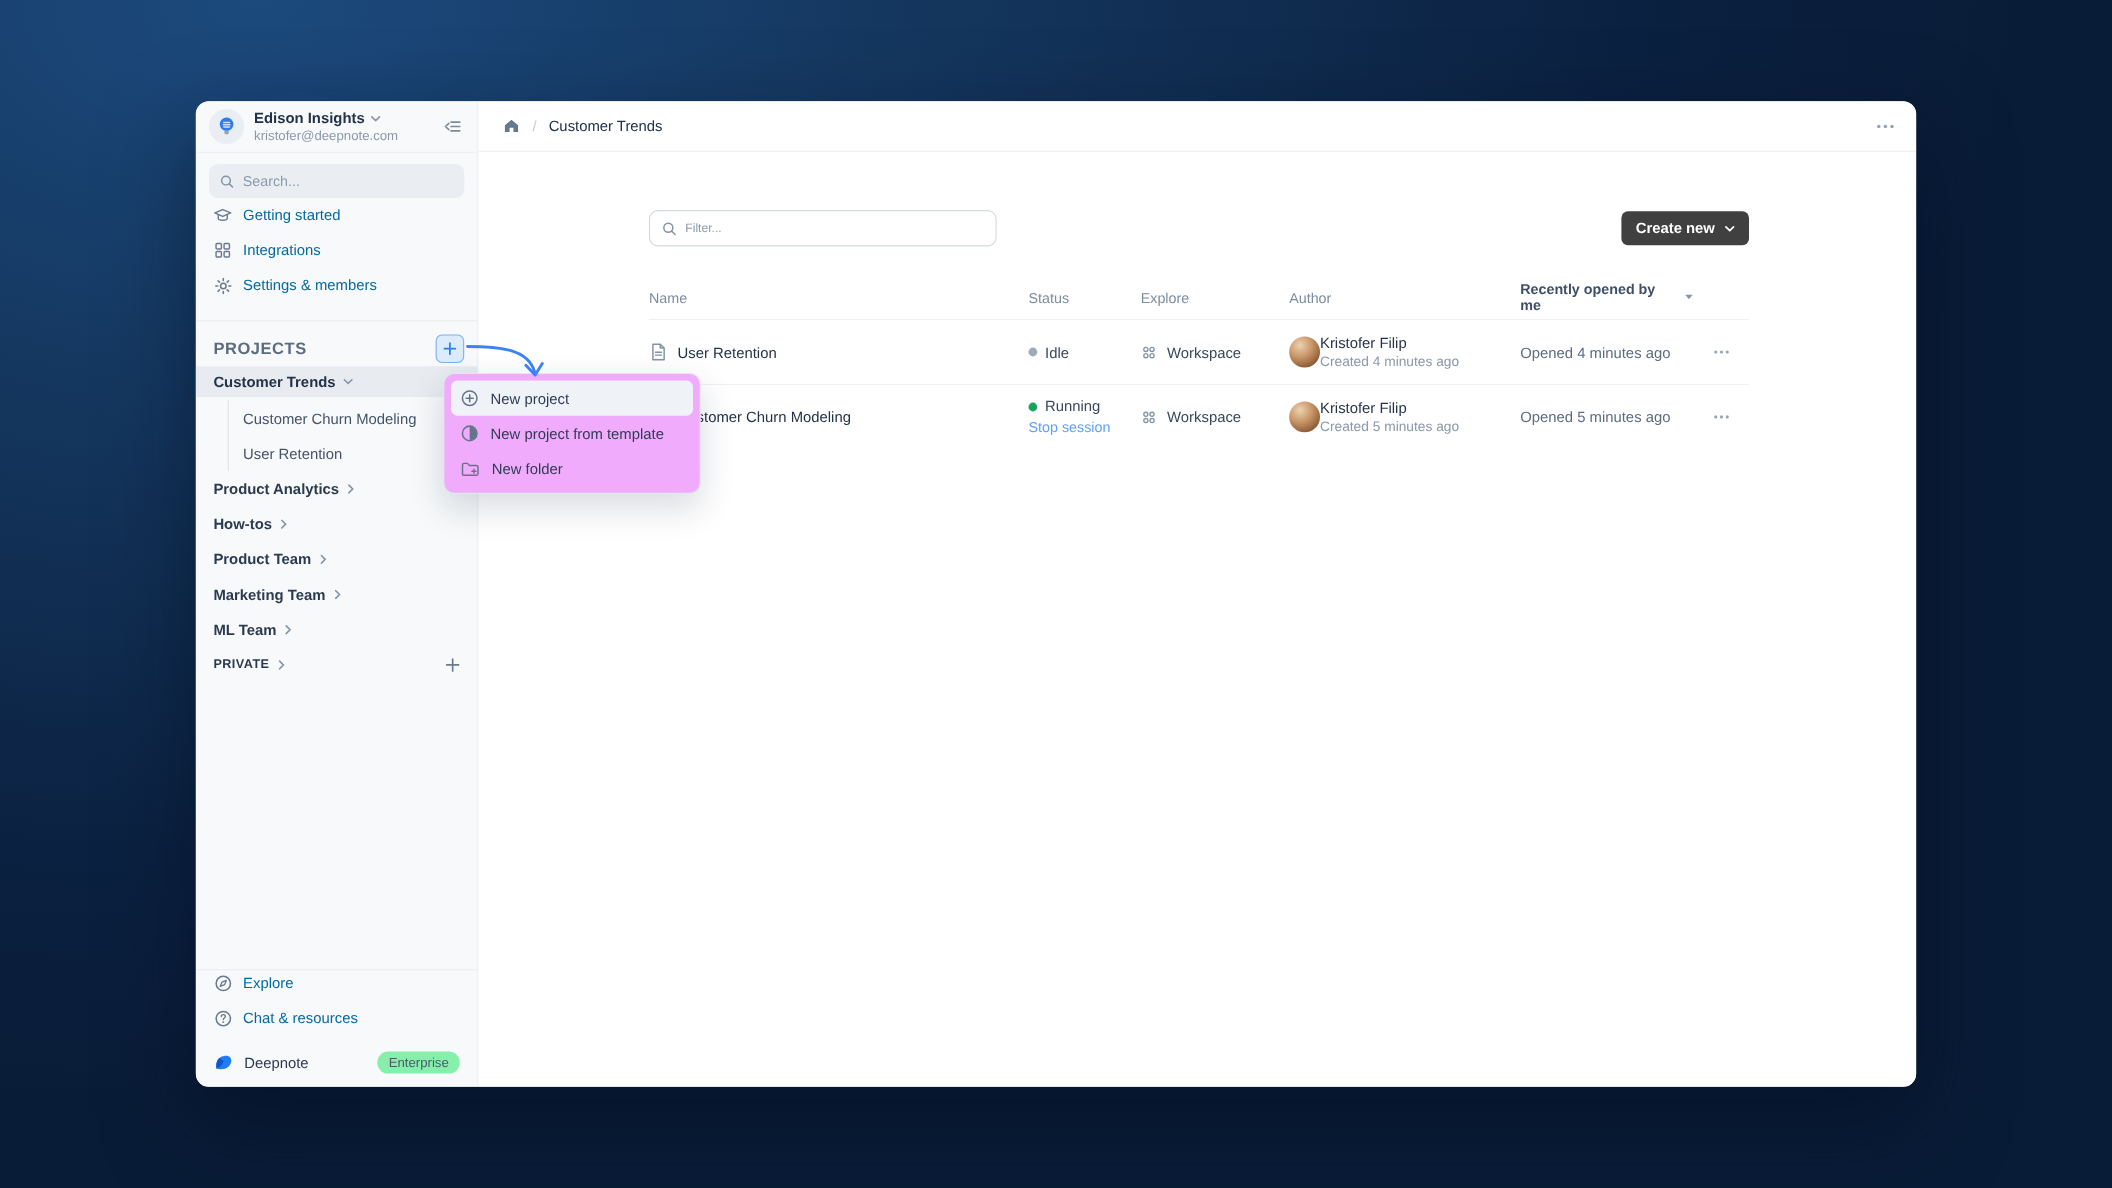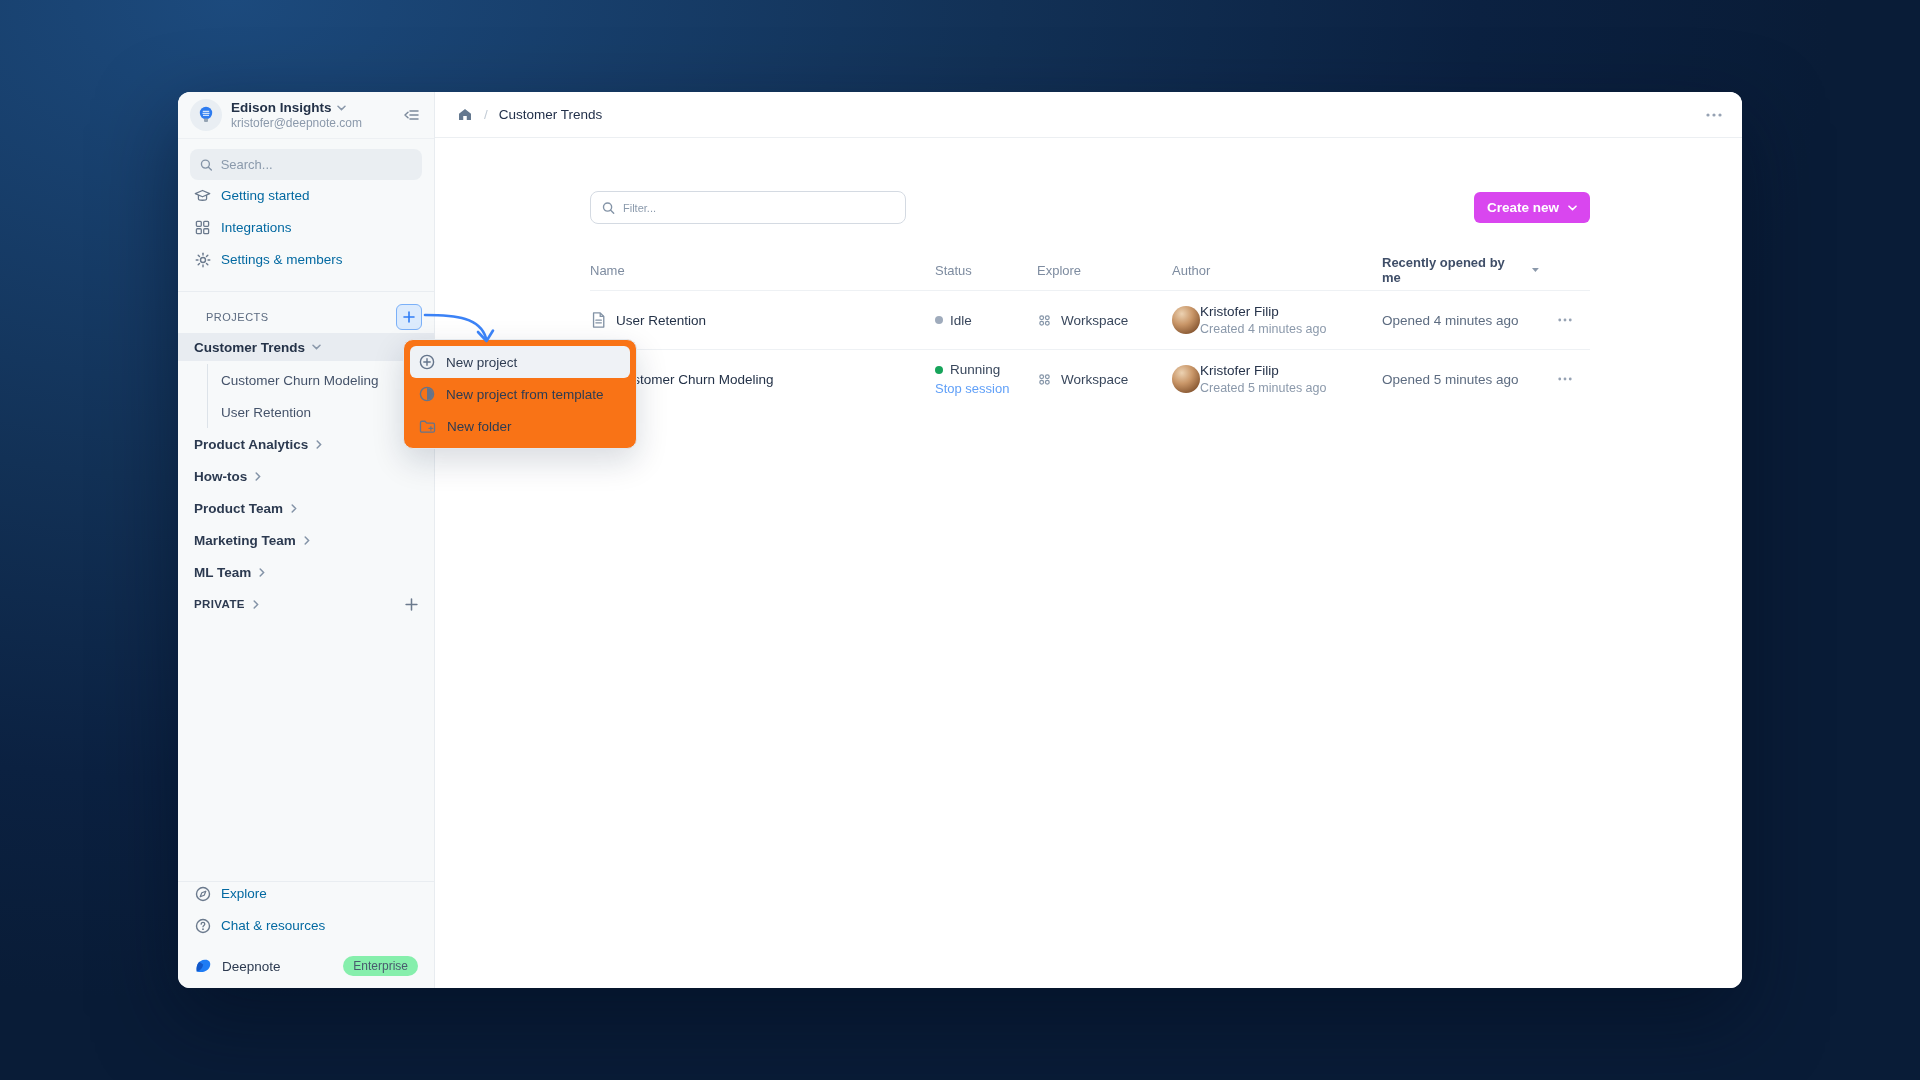--- a/index.html
+++ b/index.html
@@ -29,21 +29,21 @@
 
   .search-box{ margin:10px 12px 8px; height:31px; background:#eaeef2; border-radius:8px; display:flex; align-items:center; gap:8px; padding:0 10px; color:#8494a7; }
   .search-box input{ border:none; outline:none; background:transparent; font-size:13px; color:#39475c; width:100%; font-family:inherit; }
   .search-box input::placeholder{ color:#8b9aac; }
 
   .nav-item{ height:32px; display:flex; align-items:flex-start; gap:10px; padding:0 16px; font-size:13.5px; color:#0369a1; cursor:pointer; }
   .nav-item .ico{ color:#6b7a8d; width:17px; display:flex; justify-content:center; }
   .divider{ height:1px; background:#e9edf1; margin:7px 0; }
 
   .projects-row{ height:32px; display:flex; align-items:center; justify-content:space-between; padding:0 12px 0 16px; margin-top:2px; }
-  .projects-label{ font-size:11px; font-weight:400; letter-spacing:.5px; color:#5c6b80;margin-left:12px; }
+  .projects-label{ font-size:15px; font-weight:700; letter-spacing:.5px; color:#5c6b80; }
   .plus-btn{ width:26px; height:26px; border:1.5px solid #7ab0f8; background:#dcebfd; border-radius:6px; color:#2f7df6; display:flex; align-items:center; justify-content:center; cursor:pointer; }
 
   .tree-active{ height:28px; display:flex; align-items:center; gap:7px; padding:0 16px; background:#e8ecf1; font-size:13.5px; font-weight:700; color:#243248; cursor:pointer; }
   .tree-children{ margin:3px 0 0 29px; border-left:1px solid #dde3e9; padding-left:13px; }
   .tree-child{ height:32px; display:flex; align-items:center; font-size:13.5px; color:#45536a; cursor:pointer; }
 
   .section-row{ height:32px; display:flex; align-items:center; gap:8px; padding:0 16px; font-size:13.5px; font-weight:700; color:#2c3a50; cursor:pointer; }
   .section-row .chev{ color:#8494a7; }
   .private-row{ justify-content:space-between; }
   .private-left{ display:flex; align-items:center; gap:8px; }
@@ -61,21 +61,21 @@
   .breadcrumb{ display:flex; align-items:center; gap:11px; font-size:13.5px; }
   .crumb-sep{ color:#c3ccd6; }
   .crumb-current{ color:#22304a; font-weight:500; }
   .topbar-dots, .row-dots{ color:#96a2b3; cursor:pointer; }
 
   .content{ padding:53px 152px 0 155px; }
   .toolbar{ display:flex; align-items:center; justify-content:space-between; }
   .filter-box{ width:316px; height:33px; border:1px solid #d4dae2; border-radius:8px; display:flex; align-items:center; gap:8px; padding:0 11px; color:#8494a7; background:#fff; }
   .filter-box input{ border:none; outline:none; background:transparent; font-size:11px; color:#39475c; width:100%; font-family:inherit; }
   .filter-box input::placeholder{ color:#8b9aac; }
-  .create-btn{ height:31px; background:#d946ef; border:none; border-radius:6px; color:#fff; font-size:13.5px; font-weight:600; display:flex; align-items:center; gap:9px; padding:0 13px; cursor:pointer; font-family:inherit; }
+  .create-btn{ height:31px; background:#404040; border:none; border-radius:6px; color:#fff; font-size:13.5px; font-weight:600; display:flex; align-items:center; gap:9px; padding:0 13px; cursor:pointer; font-family:inherit; }
 
   .table{ margin-top:26px; }
   .thead, .trow{ display:grid; grid-template-columns:345px 102px 135px 210px 158px 50px; align-items:center; }
   .thead{ height:40px; font-size:13px; color:#7e8ca0; }
   .th-recently{ font-weight:700; color:#3f4e68; display:flex; align-items:center; gap:7px; cursor:pointer; }
   .trow{ height:59px; border-top:1px solid #eef1f4; font-size:13.5px; color:#39475c; cursor:pointer; }
 
   .cell-name{ display:flex; align-items:center; gap:10px; font-weight:500; color:#243248; }
   .cell-name .ico{ color:#8292a5; }
   .status-line{ display:flex; align-items:center; gap:7px; }
@@ -89,21 +89,21 @@
   .cell-author{ display:flex; align-items:center; gap:0; }
   .avatar-photo{ width:28px; height:28px; min-width:28px; border-radius:50%; background:radial-gradient(circle at 35% 28%, #ecd2b2 0%, #c99668 40%, #8a5a34 78%, #6e4526 100%); }
   .author-name{ font-size:13.5px; color:#26334a; }
   .author-created{ font-size:12.5px; color:#8b99ab; margin-top:3px; }
   .cell-opened{ color:#5d6c81; }
   .cell-dots{ display:flex; justify-content:center; }
 
   
   .context-menu{
     position:absolute; left:403px; top:339px; width:234px; z-index:50;
-    background:#f97316; border:1px solid #e2e7ed; border-radius:10px; padding:6px;
+    background:#f0abfc; border:1px solid #e2e7ed; border-radius:10px; padding:6px;
     box-shadow:0 12px 32px rgba(15,30,60,.16);
   }
   .menu-item{ height:32px; display:flex; align-items:center; gap:11px; padding:0 9px; border-radius:6px; font-size:13.5px; color:#2e3c52; cursor:pointer; }
   .menu-item .ico{ color:#64748b; display:flex; }
   .menu-item.is-hover{ background:#eff2f6; }
   .annot-arrow{ position:absolute; left:423px; top:305px; z-index:60; pointer-events:none; }
 </style>
 </head>
 <body>
 

